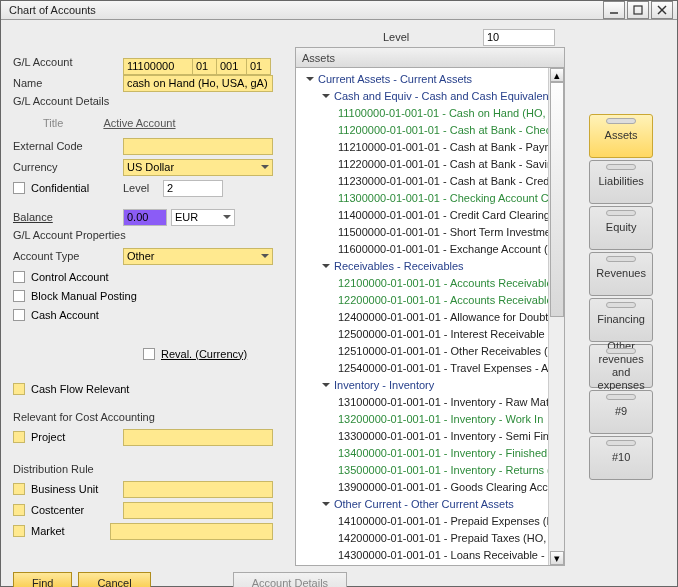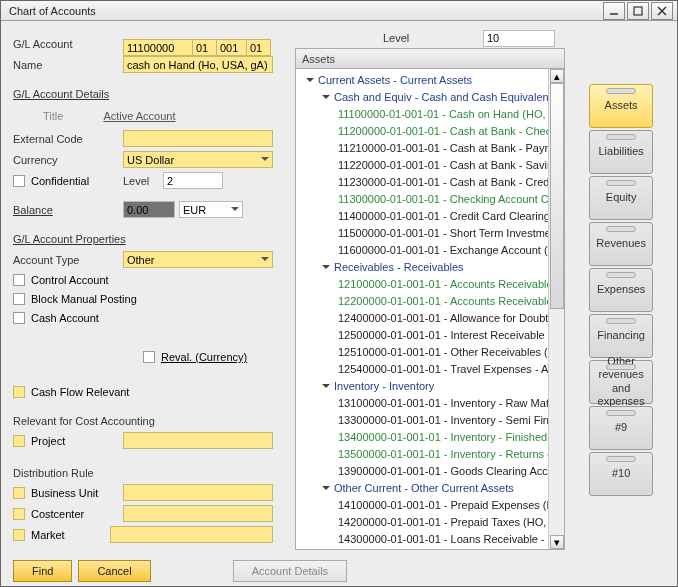--- a/index.html
+++ b/index.html
@@ -18,21 +18,21 @@
 .lbl { width: 110px; color: #333; }
 .lbl.link { text-decoration: underline; color: #333;}
 .input { height: 17px; background: #ffe98f; border: 1px solid #c9b866; padding: 0 3px; }
 .input.flex { flex: 1; }
 .input.small { width: 24px; }
 .segments { display:flex; gap:0; }
 .segments .input { border-left: none; margin-top: 8px; }
 .segments .input:first-child { border-left:1px solid #c9b866; width:70px;}
 .select { height:17px; background:#ffe98f; border:1px solid #c9b866; padding:0 3px; display:flex; align-items:center; position:relative; flex:1;}
 .select::after { content:""; position:absolute; right:3px; top:5px; border:4px solid transparent; border-top-color:#555;}
-.section { color:#333; text-decoration: underline; margin-top:11px; margin-bottom:4px; }
+.section { color:#333; margin-top:0; margin-bottom:4px; }
 .tabrow { display:flex; gap:40px; margin:4px 0 6px 30px; color:#888;}
 .tabrow span:last-child { text-decoration: underline; color:#555;}
 .cbrow { display:flex; align-items:center; gap:6px; height:17px;}
 .cbrow .cb { width:12px; height:12px; border:1px solid #999; background:#fff; display:inline-block;}
 .cbrow.hl .cb { background:#ffe98f; border-color:#c9b866;}
 .cbrow.hl { background: transparent; }
 
 .treewrap { flex:1; border:1px solid #aaa; background:#fff; display:flex; flex-direction:column; position:relative; margin-left: 2px;}
 .treehdr { height:20px; background:linear-gradient(#f2f2f2,#dcdcdc); border-bottom:1px solid #aaa; display:flex; align-items:center; padding:0 6px; color:#444; font-weight:normal;}
 .tree { flex:1; overflow:hidden; padding:2px 0;}
@@ -120,21 +120,21 @@
         <div class="cbrow" style="width:110px">
           <span class="cb"></span>
           <span>Confidential</span>
         </div>
         <div class="lbl" style="width:40px">Level</div>
         <input class="input" style="width: 60px; background: rgb(255, 255, 255); border-color: rgb(187, 187, 187);" value="2">
       </div>
       <div style="height:6px"></div>
       <div class="row">
         <div class="lbl link">Balance</div>
-        <input class="input" style="width: 52px; background: #737373; border-color: rgb(187, 187, 187);" value="0.00">
+        <input class="input" style="width: 44px; background: #8b5cf6; border-color: rgb(187, 187, 187);" value="0.00">
         <div class="select" style="flex:0 0 64px;margin-left:4px;background:#fff;border-color:#bbb">
             <span>EUR</span>
           </div>
       </div>
 
       <div class="section">G/L Account Properties</div>
       <div class="row">
         <div class="lbl">Account Type</div>
         <div class="select">
             <span>Other</span>
@@ -264,20 +264,23 @@
             <div class="node lvl3 leaf">
               <span>12540000-01-001-01 - Travel Expenses - Adv</span>
             </div>
             <div class="node lvl2">
               <span class="tri open"></span>
               <span>Inventory - Inventory</span>
             </div>
             <div class="node lvl3 leaf">
               <span>13100000-01-001-01 - Inventory - Raw Mate</span>
             </div>
+            <div class="node lvl3 leaf green">
+              <span>13200000-01-001-01 - Inventory - Work In</span>
+            </div>
             <div class="node lvl3 leaf">
               <span>13300000-01-001-01 - Inventory - Semi Finis</span>
             </div>
             <div class="node lvl3 leaf green">
               <span>13400000-01-001-01 - Inventory - Finished (</span>
             </div>
             <div class="node lvl3 leaf green">
               <span>13500000-01-001-01 - Inventory - Returns (</span>
             </div>
             <div class="node lvl3 leaf">
@@ -305,21 +308,20 @@
           <div class="arr">▾</div>
         </div>
       </div>
     </div>
 
     <div class="rightcol" id="drawers">
         <div class="drawer active">Assets</div>
         <div class="drawer">Liabilities</div>
         <div class="drawer">Equity</div>
         <div class="drawer">Revenues</div>
-        <div class="drawer">Expenses</div>
         <div class="drawer">Financing</div>
         <div class="drawer">Other revenues and expenses</div>
         <div class="drawer">#9</div>
         <div class="drawer">#10</div>
       </div>
   </div>
 
   <div class="footer">
     <button class="btn">Find</button>
     <button class="btn">Cancel</button>

